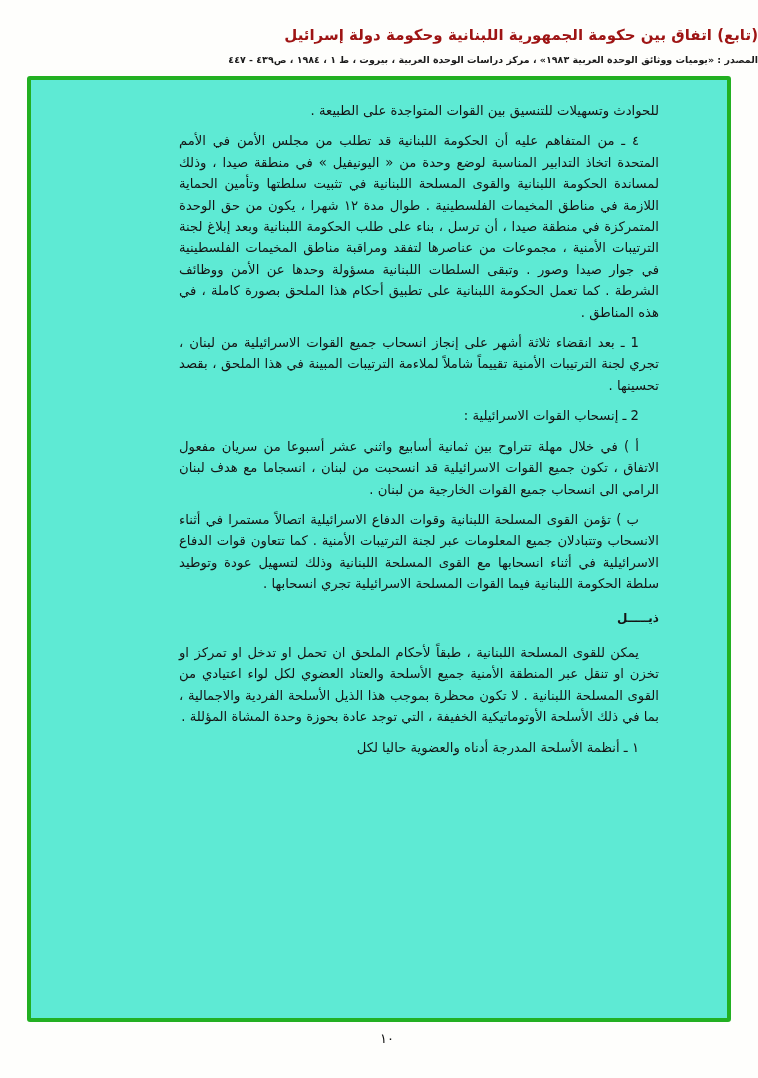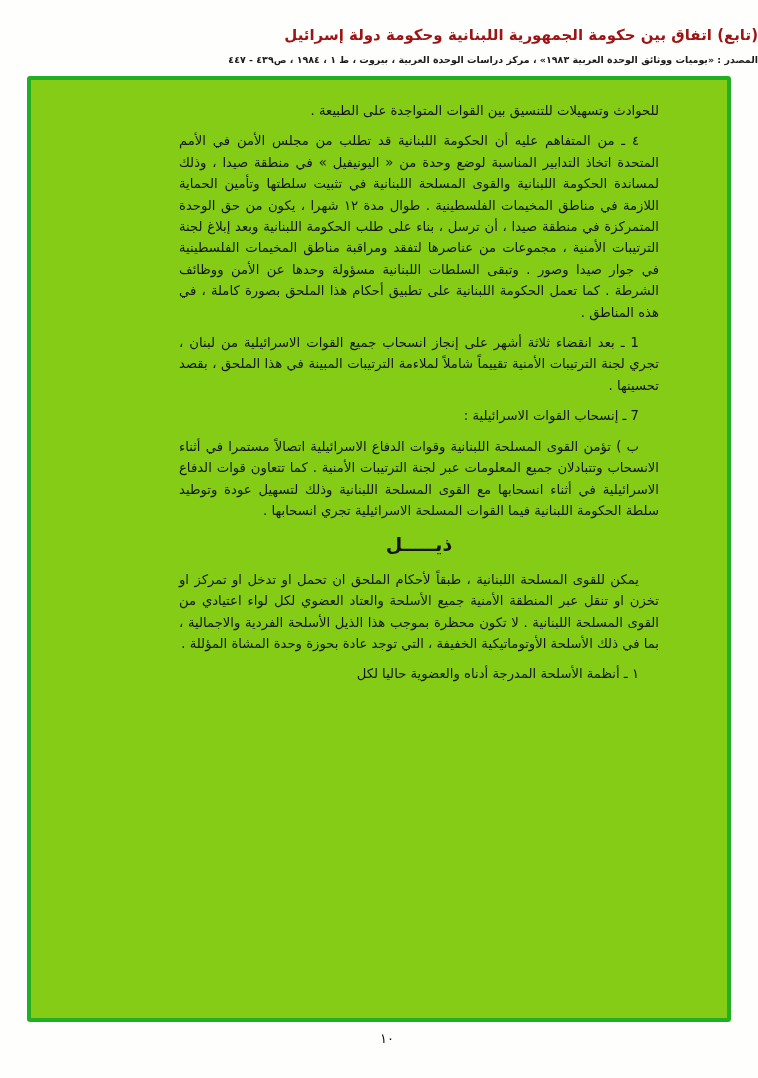--- a/index.html
+++ b/index.html
@@ -26,37 +26,37 @@
     font-size: 9.5px;
     font-weight: 700;
     color: #1c1c1c;
   }
   .green-box {
     margin: 11px 27px 0 27px;
     border: 4px solid var(--frame-color);
     border-radius: 3px;
     height: 946px;
     overflow: hidden;
-    background: #84cc16;
+    background: #5eead4;
   }
   .text-column {
     direction: rtl;
     unicode-bidi: embed;
     text-align: justify;
     padding: 20px 68px 0 148px;
     font-size: 13.2px;
     line-height: 21.4px;
     color: #141414;
   }
   .para { margin: 0 0 9px 0; }
   .para.indent { text-indent: 20px; }
   .center-heading {
-    text-align: center;
+    text-align: right;
     font-weight: 700;
-    font-size: 19px;
+    font-size: 12px;
     margin: 13px 0 13px 0;
   }
   .page-number {
     text-align: center;
     margin-top: 9px;
     font-size: 13px;
     color: #111;
     direction: rtl;
     padding-left: 16px;
   }
@@ -69,21 +69,22 @@
   <div class="header">
     <div class="title">(تابع) اتفاق بين حكومة الجمهورية اللبنانية وحكومة دولة إسرائيل</div>
     <div class="source">المصدر :  «يوميات ووثائق الوحدة العربية ١٩٨٣» ، مركز دراسات الوحدة العربية ، بيروت ، ط ١ ، ١٩٨٤ ، ص٤٣٩ - ٤٤٧</div>
   </div>
 
   <div class="green-box">
     <div class="text-column">
         <p class="para">للحوادث وتسهيلات للتنسيق بين القوات المتواجدة على الطبيعة .</p>
         <p class="para indent">٤ ـ من المتفاهم عليه أن الحكومة اللبنانية قد تطلب من مجلس الأمن في الأمم المتحدة اتخاذ التدابير المناسبة لوضع وحدة من « اليونيفيل » في منطقة صيدا ، وذلك لمساندة الحكومة اللبنانية والقوى المسلحة اللبنانية في تثبيت سلطتها وتأمين الحماية اللازمة في مناطق المخيمات الفلسطينية . طوال مدة ١٢ شهرا ، يكون من حق الوحدة المتمركزة في منطقة صيدا ، أن ترسل ، بناء على طلب الحكومة اللبنانية وبعد إبلاغ لجنة الترتيبات الأمنية ، مجموعات من عناصرها لتفقد ومراقبة مناطق المخيمات الفلسطينية في جوار صيدا وصور . وتبقى السلطات اللبنانية مسؤولة وحدها عن الأمن ووظائف الشرطة . كما تعمل الحكومة اللبنانية على تطبيق أحكام هذا الملحق بصورة كاملة ، في هذه المناطق .</p>
         <p class="para indent">1 ـ بعد انقضاء ثلاثة أشهر على إنجاز انسحاب جميع القوات الاسرائيلية من لبنان ، تجري لجنة الترتيبات الأمنية تقييماً شاملاً لملاءمة الترتيبات المبينة في هذا الملحق ، بقصد تحسينها .</p>
-        <p class="para indent">7 ـ إنسحاب القوات الاسرائيلية :</p>
+        <p class="para indent">2 ـ إنسحاب القوات الاسرائيلية :</p>
+        <p class="para indent">أ ) في خلال مهلة تتراوح بين ثمانية أسابيع واثني عشر أسبوعا من سريان مفعول الاتفاق ، تكون جميع القوات الاسرائيلية قد انسحبت من لبنان ، انسجاما مع هدف لبنان الرامي الى انسحاب جميع القوات الخارجية من لبنان .</p>
         <p class="para indent">ب ) تؤمن القوى المسلحة اللبنانية وقوات الدفاع الاسرائيلية اتصالاً مستمرا في أثناء الانسحاب وتتبادلان جميع المعلومات عبر لجنة الترتيبات الأمنية . كما تتعاون قوات الدفاع الاسرائيلية في أثناء انسحابها مع القوى المسلحة اللبنانية وذلك لتسهيل عودة وتوطيد سلطة الحكومة اللبنانية فيما القوات المسلحة الاسرائيلية تجري انسحابها .</p>
         <div class="center-heading">ذيـــــل</div>
         <p class="para indent">يمكن للقوى المسلحة اللبنانية ، طبقاً لأحكام الملحق ان تحمل او تدخل او تمركز او تخزن او تنقل عبر المنطقة الأمنية جميع الأسلحة والعتاد العضوي لكل لواء اعتيادي من القوى المسلحة اللبنانية . لا تكون محظرة بموجب هذا الذيل الأسلحة الفردية والاجمالية ، بما في ذلك الأسلحة الأوتوماتيكية الخفيفة ، التي توجد عادة بحوزة وحدة المشاة المؤللة .</p>
         <p class="para indent">١ ـ أنظمة الأسلحة المدرجة أدناه والعضوية حاليا لكل</p>
       </div>
   </div>
 
   <div class="page-number">١٠</div>
 
 </div>

